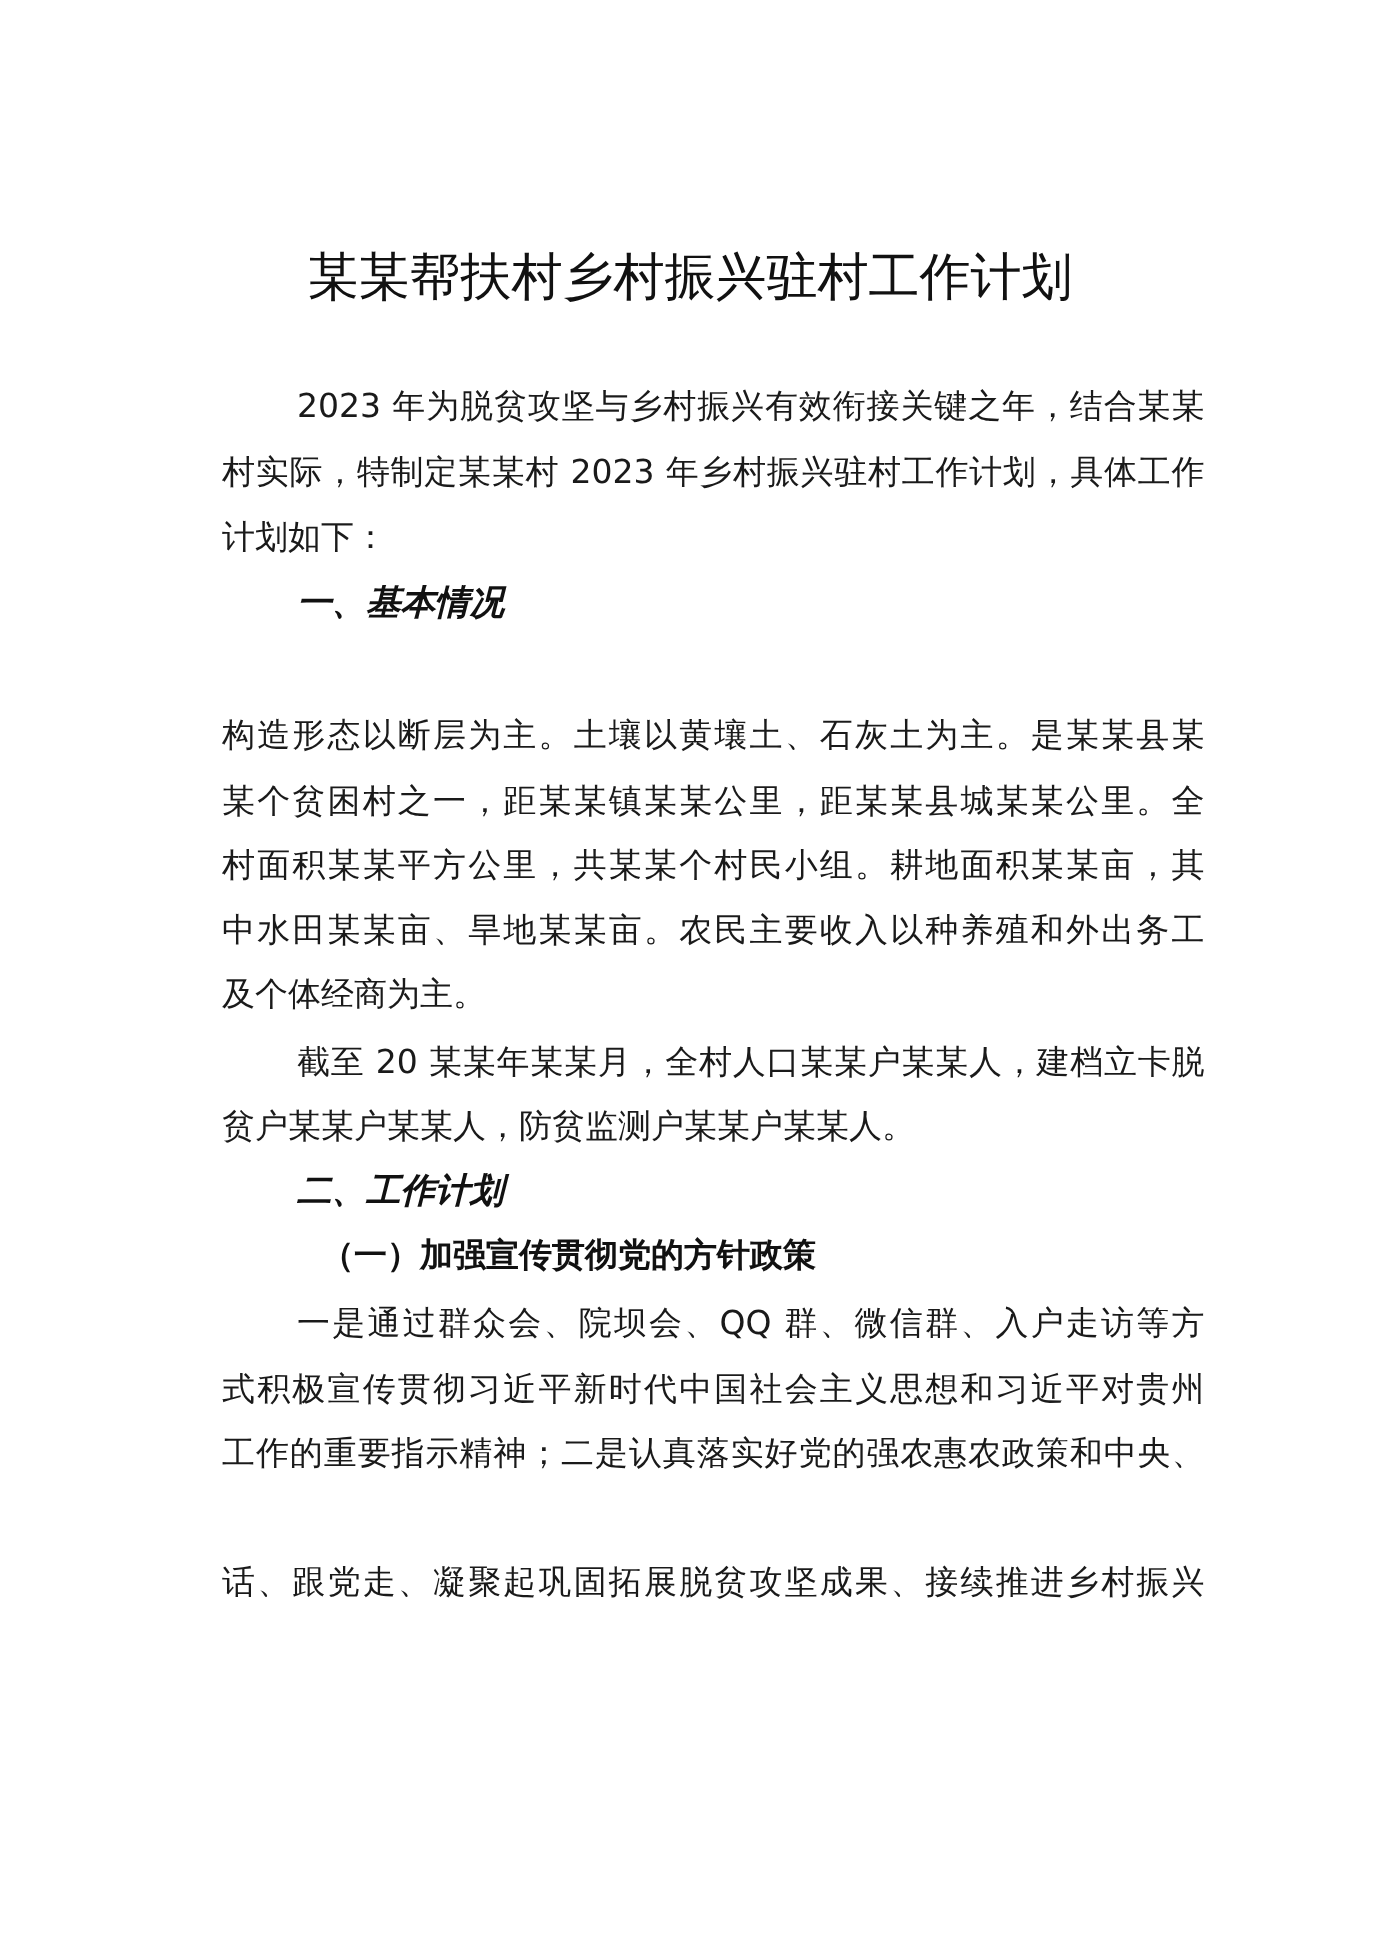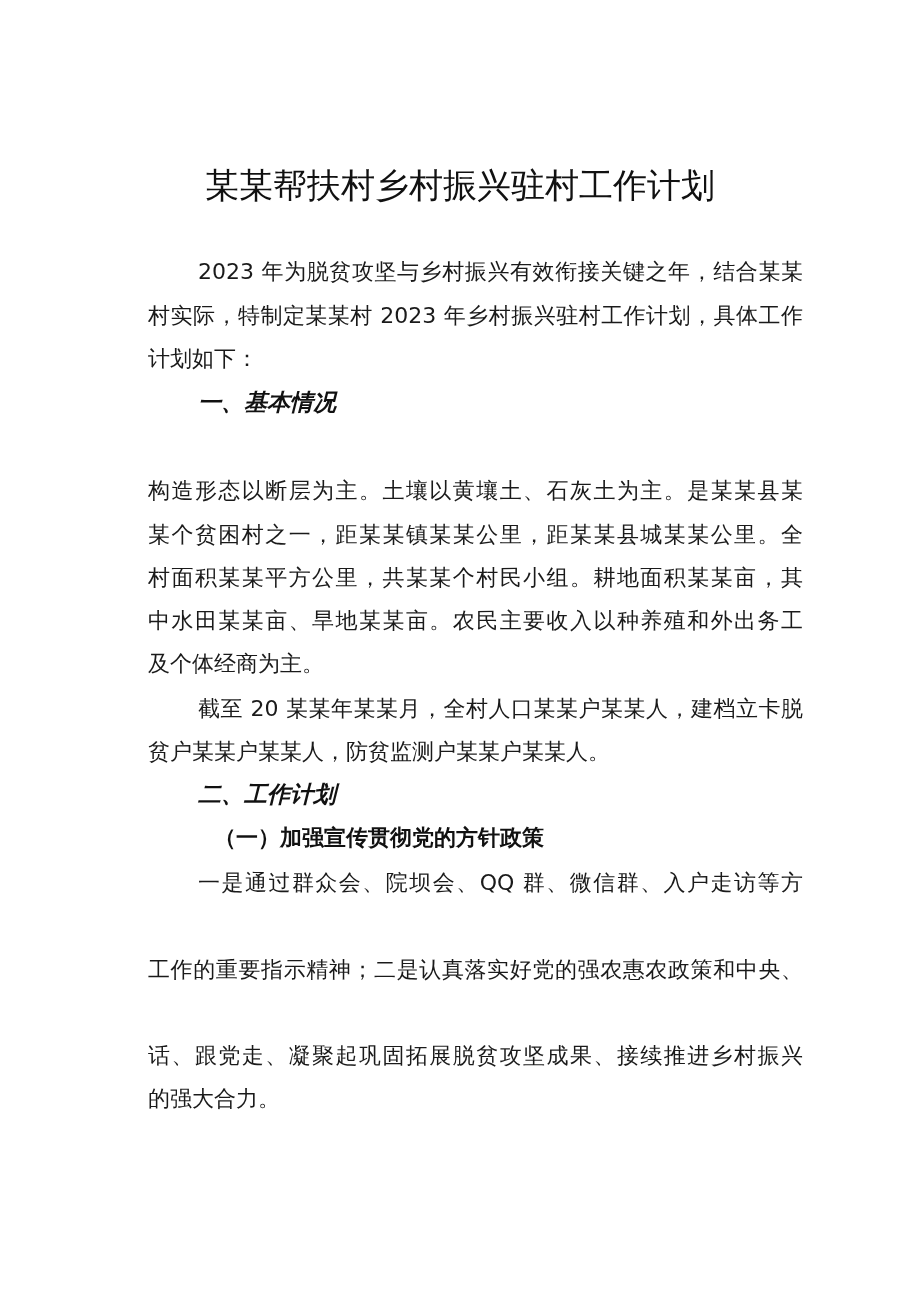--- a/index.html
+++ b/index.html
@@ -40,17 +40,17 @@
   <div class="line" style="top:599px">中水田某某亩、旱地某某亩。农民主要收入以种养殖和外出务工</div>
   <div class="line last" style="top:642px">及个体经商为主。</div>
 
   <div class="line indent" style="top:687px">截至 20 某某年某某月，全村人口某某户某某人，建档立卡脱</div>
   <div class="line last" style="top:730px">贫户某某户某某人，防贫监测户某某户某某人。</div>
 
   <div class="h1" style="top:773px">二、工作计划</div>
   <div class="h2" style="top:816px">（一）加强宣传贯彻党的方针政策</div>
 
   <div class="line indent" style="top:861px">一是通过群众会、院坝会、QQ 群、微信群、入户走访等方</div>
+  <div class="line" style="top:905px">式积极宣传贯彻习近平新时代中国社会主义思想和习近平对贵州</div>
   <div class="line" style="top:948px">工作的重要指示精神；二是认真落实好党的强农惠农政策和中央、</div>
   <div class="line" style="top:1034px">话、跟党走、凝聚起巩固拓展脱贫攻坚成果、接续推进乡村振兴</div>
-  <div class="line last" style="top:1077px">的强大合力。</div>
 
 </div>
 
 </body></html>

